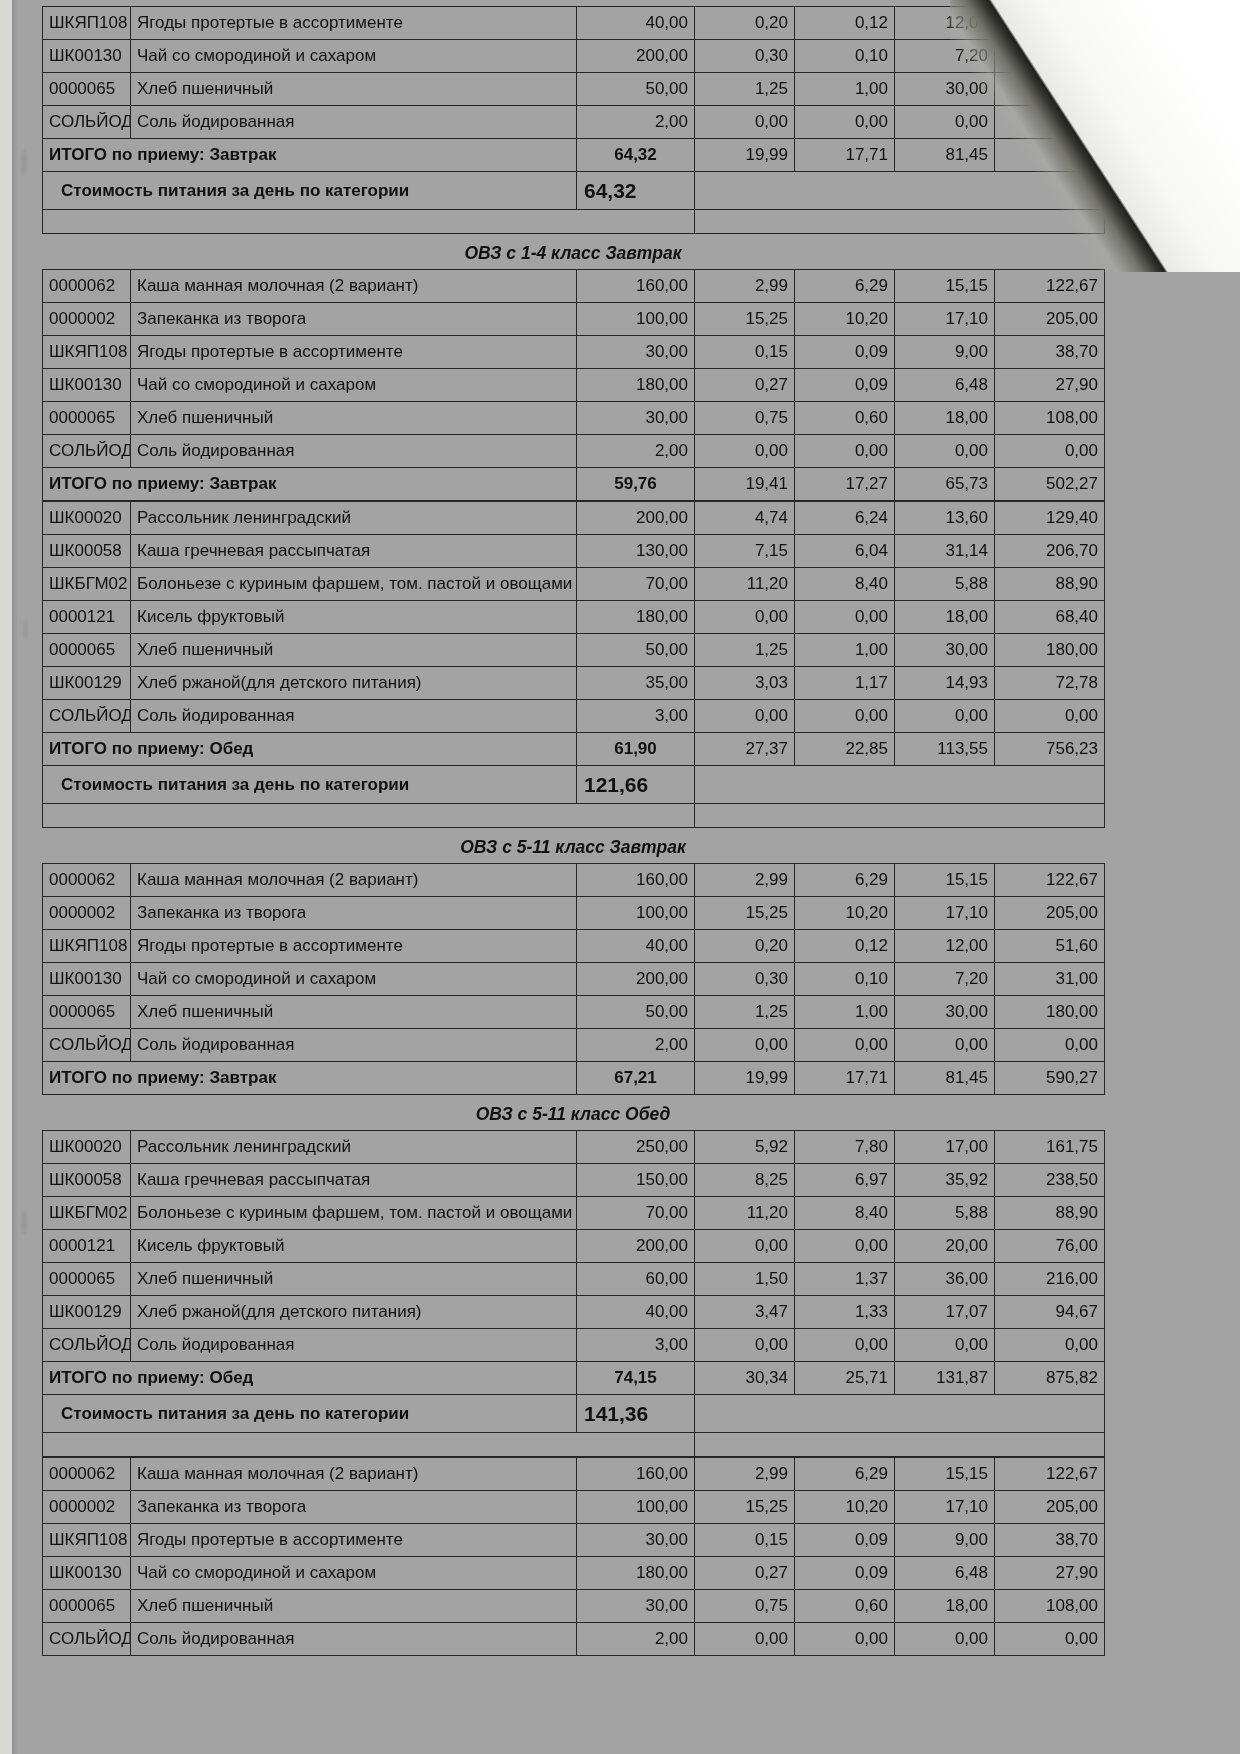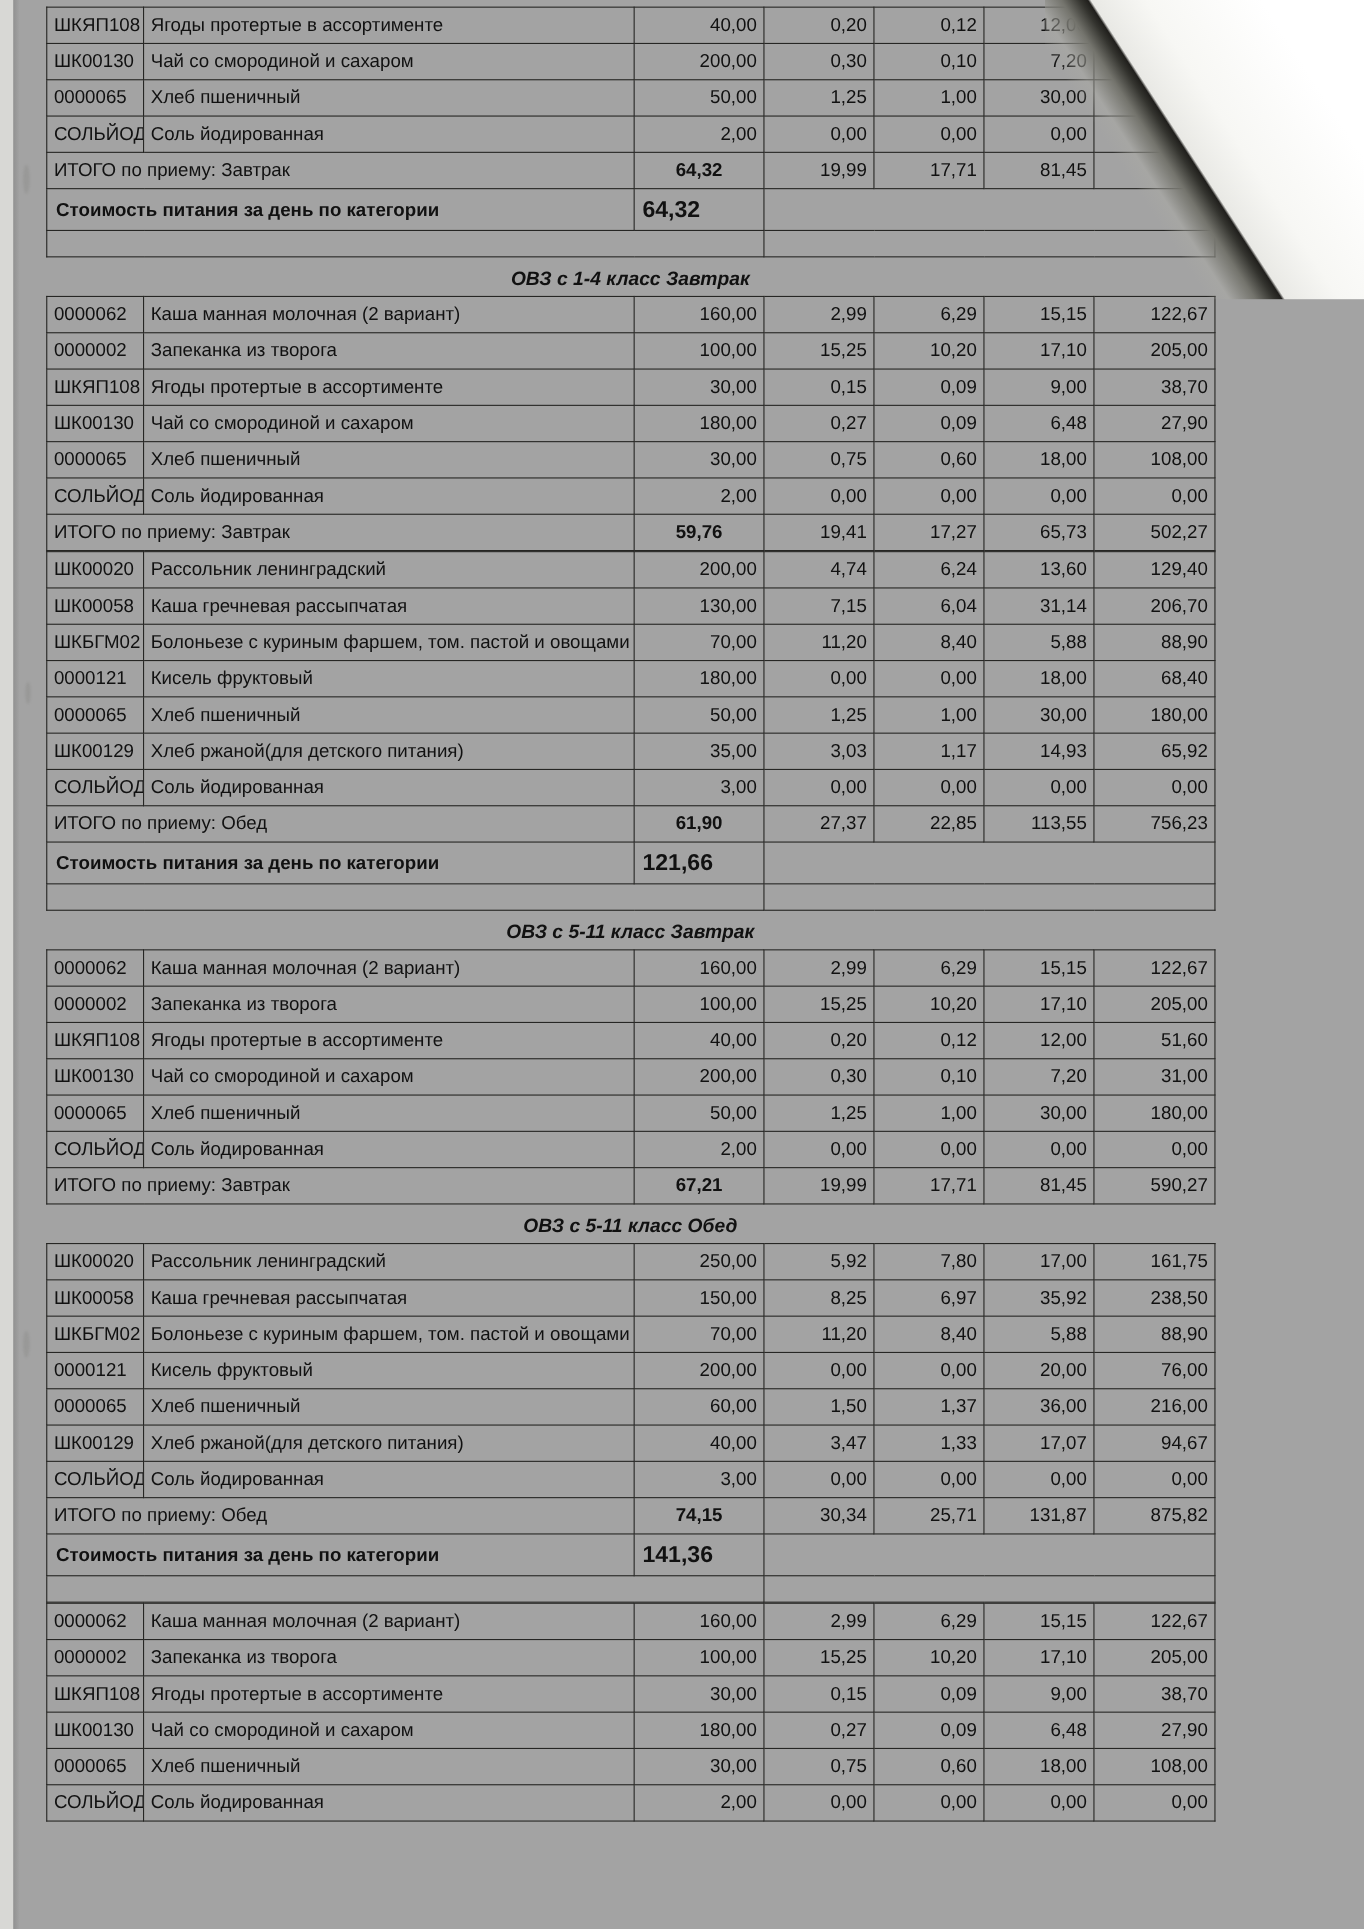--- a/index.html
+++ b/index.html
@@ -26,25 +26,25 @@
     height:33px;
     font-size:17px;
     padding:1px 6px;
     overflow:hidden; white-space:nowrap;
     background:transparent;
   }
   td.code { padding-left:5px; }
   td.name { padding-left:6px; }
   td.num  { text-align:right; padding-right:8px; }
 
-  tr.total td.t-label { font-weight:normal; padding-left:6px; }
+  tr.total td.t-label { font-weight:bold; padding-left:6px; }
   tr.total td.t-first { font-weight:bold; text-align:center; }
 
   tr.daycost td { height:38px; }
-  tr.daycost td.dc-label { font-weight:bold; padding-left:8px; font-size:17px; }
+  tr.daycost td.dc-label { font-weight:bold; padding-left:18px; font-size:17px; }
   tr.daycost td.dc-value { font-weight:bold; font-size:21px; text-align:left; padding-left:7px; }
 
   tr.spacer td { height:24px; }
 
   .sec-header {
     width:1062px; text-align:center;
     font-weight:bold; font-size:17.5px;
     margin:9px 0 5px 0;
     font-style:italic;
   }
@@ -275,21 +275,21 @@
             <td class="num">30,00</td>
             <td class="num">180,00</td>
           </tr>
           <tr>
             <td class="code">ШК00129</td>
             <td class="name">Хлеб ржаной(для детского питания)</td>
             <td class="num">35,00</td>
             <td class="num">3,03</td>
             <td class="num">1,17</td>
             <td class="num">14,93</td>
-            <td class="num">65,92</td>
+            <td class="num">72,78</td>
           </tr>
           <tr>
             <td class="code">СОЛЬЙОД</td>
             <td class="name">Соль йодированная</td>
             <td class="num">3,00</td>
             <td class="num">0,00</td>
             <td class="num">0,00</td>
             <td class="num">0,00</td>
             <td class="num">0,00</td>
           </tr>

